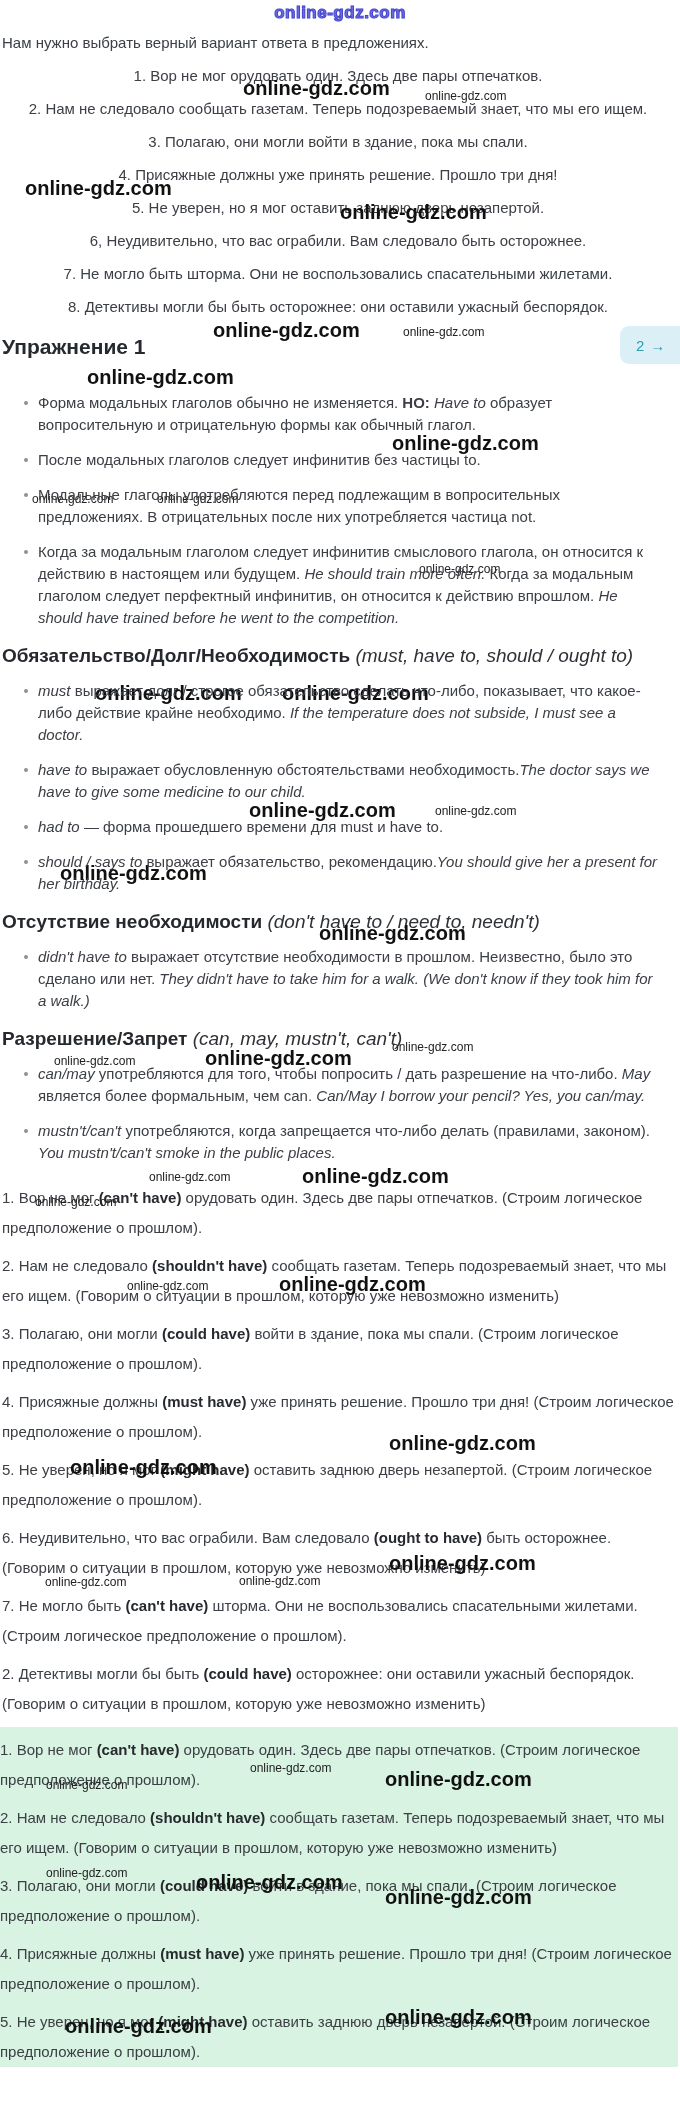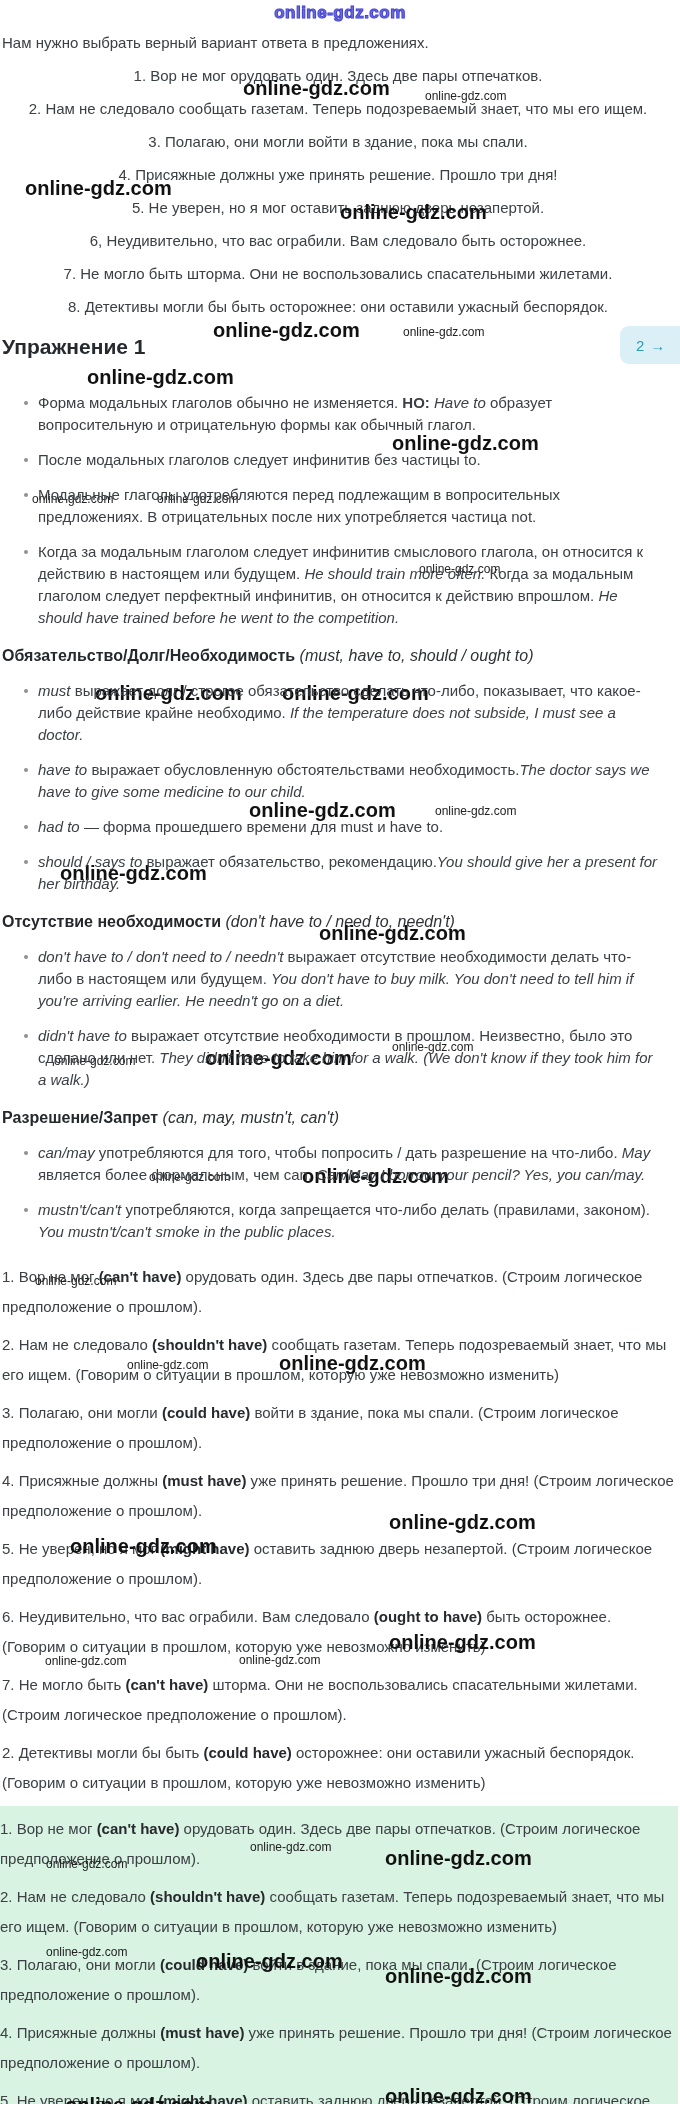--- a/index.html
+++ b/index.html
@@ -36,21 +36,21 @@
   .page-badge{
     position:absolute;top:-4px;right:-14px;
     min-width:68px;height:38px;
     background:#daeff6;border-radius:9px;
     display:flex;align-items:center;justify-content:flex-start;
     padding-left:16px;box-sizing:border-box;
     color:#2f9cb5;font-size:15px;gap:6px;
   }
   
   .rules{position:relative;padding-top:26px;}
-  .rule-heading{margin:16px 0 14px 0;font-size:16px;line-height:21px;color:#2e3136;}
+  .rule-heading{margin:16px 0 14px 0;font-size:19px;line-height:21px;color:#2e3136;}
   .rule-heading b{color:#25282c;}
   .rule-list{list-style:none;margin:0 0 6px 0;padding:0 0 0 22px;}
   .rule-item{position:relative;margin:0 14px 13px 0;line-height:22px;padding-left:14px;}
   .rule-item::before{
     content:"";position:absolute;left:0;top:9px;width:4px;height:4px;
     border-radius:50%;background:#8d9298;
   }
   
   .answers{position:relative;padding-top:6px;}
   .answer-item{margin:0 0 8px 0;line-height:30px;}
@@ -126,21 +126,20 @@
         </ul>
         <div class="rule-heading"><b>Обязательство/Долг/Необходимость</b><i> (must, have to, should / ought to)</i></div>
         <ul class="rule-list">
           <li class="rule-item"><i>must</i><span> выражает долг / строгое обязательство сделать что-либо, показывает, что какое-либо действие крайне необходимо. </span><i>If the temperature does not subside, I must see a doctor.</i></li>
           <li class="rule-item"><i>have to</i><span> выражает обусловленную обстоятельствами необходимость.</span><i>The doctor says we have to give some medicine to our child.</i></li>
           <li class="rule-item"><i>had to</i><span> — форма прошедшего времени для must и have to.</span></li>
           <li class="rule-item"><i>should / says to</i><span> выражает обязательство, рекомендацию.</span><i>You should give her a present for her birthday.</i></li>
         </ul>
         <div class="rule-heading"><b>Отсутствие необходимости</b><i> (don't have to / need to, needn't)</i></div>
         <ul class="rule-list">
-          <li class="rule-item"><i>don't have to / don't need to / needn't</i><span> выражает отсутствие необходимости делать что-либо в настоящем или будущем. </span><i>You don't have to buy milk. You don't need to tell him if you're arriving earlier. He needn't go on a diet.</i></li>
           <li class="rule-item"><i>didn't have to</i><span> выражает отсутствие необходимости в прошлом. Неизвестно, было это сделано или нет. </span><i>They didn't have to take him for a walk. (We don't know if they took him for a walk.)</i></li>
         </ul>
         <div class="rule-heading"><b>Разрешение/Запрет</b><i> (can, may, mustn't, can't)</i></div>
         <ul class="rule-list">
           <li class="rule-item"><i>can/may</i><span> употребляются для того, чтобы попросить / дать разрешение на что-либо. </span><i>May</i><span> является более формальным, чем can. </span><i>Can/May I borrow your pencil? Yes, you can/may.</i></li>
           <li class="rule-item"><i>mustn't/can't</i><span> употребляются, когда запрещается что-либо делать (правилами, законом). </span><i>You mustn't/can't smoke in the public places.</i></li>
         </ul>
       </div>
 
     <div class="answers" id="answers-white">

